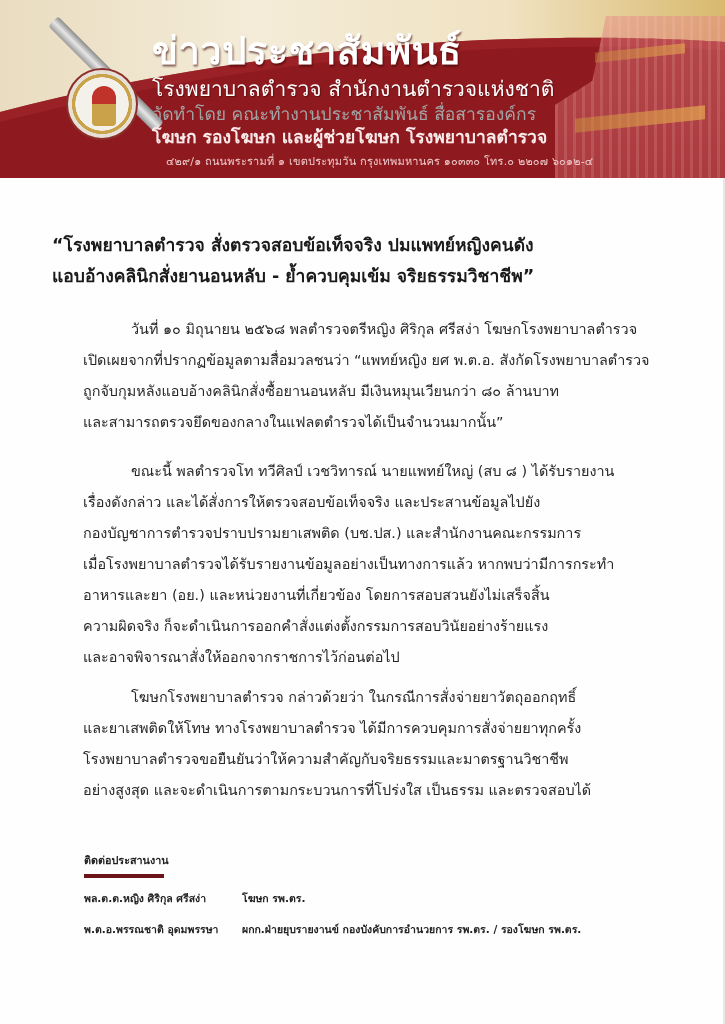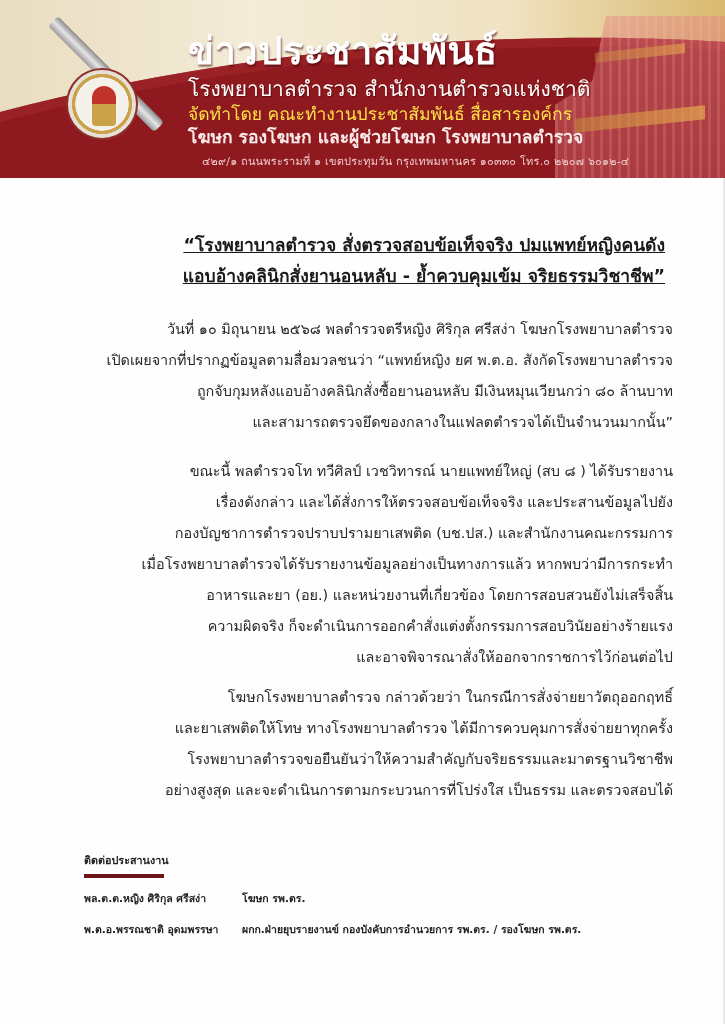--- a/index.html
+++ b/index.html
@@ -51,58 +51,57 @@
       border-radius: 50%;
       background: radial-gradient(circle, #f4f0ea 0 55%, #c9a24a 56% 62%, #e6e0d6 63% 100%);
       border: 2px solid #8c2e2a;
     }
     .emblem .seal-inner {
       position: absolute; left: 24px; top: 16px; width: 24px; height: 40px;
       background: linear-gradient(180deg, #c0332b 0 45%, #c9a24a 45% 100%);
       border-radius: 12px 12px 4px 4px;
     }
 
-    .banner-text { position: absolute; left: 0; top: 0; width: 616px; height: 178px; margin-left: 36px; }
+    .banner-text { position: absolute; left: 0; top: 0; width: 616px; height: 178px; }
     .bn-title {
       position: absolute; left: 152px; top: 20px;
       font-family: "DejaVu Sans", sans-serif; font-weight: bold;
       font-size: 38px; color: #ffffff; letter-spacing: 0.5px;
       text-shadow: 1px 2px 2px rgba(60,0,0,0.6);
     }
     .bn-sub {
       position: absolute; left: 152px; top: 72px;
       font-size: 21px; color: #ffffff; white-space: nowrap;
       text-shadow: 1px 1px 1px rgba(60,0,0,0.5);
     }
     .bn-by {
       position: absolute; left: 152px; top: 100px;
-      font-size: 17.5px; color: #fde047; white-space: nowrap; text-align: center;
+      font-size: 17.5px; color: #a3a3a3; white-space: nowrap; text-align: center;
     }
     .bn-spokes {
       position: absolute; left: 152px; top: 123px;
       font-size: 17.5px; color: #fbeaea; white-space: nowrap; font-weight: bold;
     }
     .bn-address {
       position: absolute; left: 166px; top: 152px;
       font-size: 11px; color: #efc9c9; white-space: nowrap; letter-spacing: 0.2px;
     }
 
     
     .headline {
-      position: absolute; left: 60px; top: 230px; width: 605px;
-      text-align: right; font-weight: bold; font-size: 17.5px; line-height: 31px;
+      position: absolute; left: 52px; top: 230px; width: 605px;
+      text-align: left; font-weight: bold; font-size: 17.5px; line-height: 31px;
       color: #1a1a1a;
-      text-decoration: underline;
     }
     .para {
       position: absolute; left: 83px; width: 590px;
       font-size: 14.4px; line-height: 31px; color: #262626;
       white-space: nowrap;
     }
-    .para .ln { display: block; text-align: right; }
+    .para .ln { display: block; }
     .para .ln.indent { padding-left: 48px; }
 
     #p1 { top: 314px; }
     #p2 { top: 456px; }
     #p3 { top: 682px; }
 
     .contact {
       position: absolute; left: 84px; top: 852px; width: 560px;
       font-size: 10.5px; color: #222; font-weight: bold;
     }

